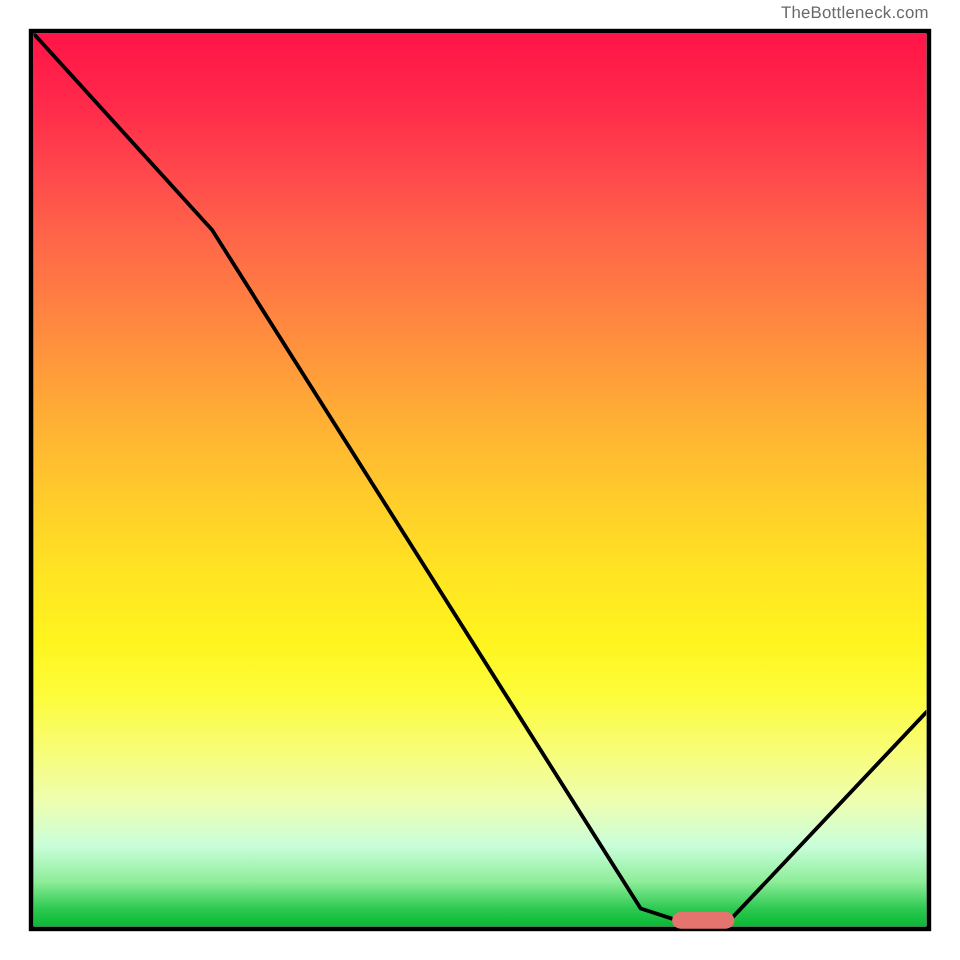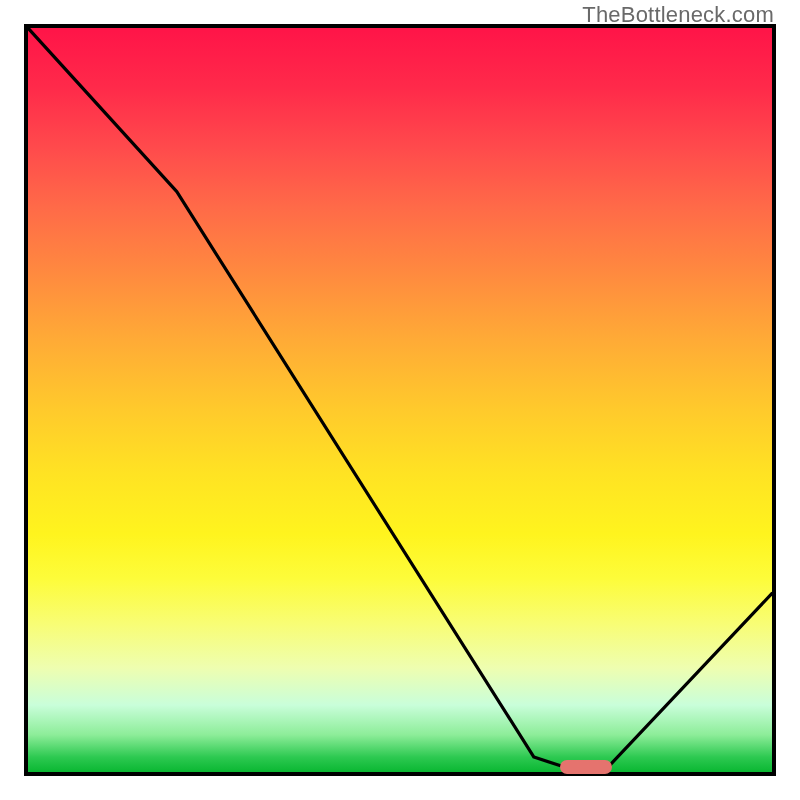--- a/index.html
+++ b/index.html
@@ -47,21 +47,21 @@
     position: absolute;
     inset: 0;
     width: 100%;
     height: 100%;
   }
   .watermark {
     position: absolute;
     top: 2px;
     right: 26px;
     color: #696969;
-    font-size: 22px;
+    font-size: 14px;
     font-weight: 400;
     letter-spacing: 0.2px;
     margin-left: 44px;
   }
   .marker {
     position: absolute;
     background: #e5736e;
     border-radius: 10px;
     height: 14px;
   }

